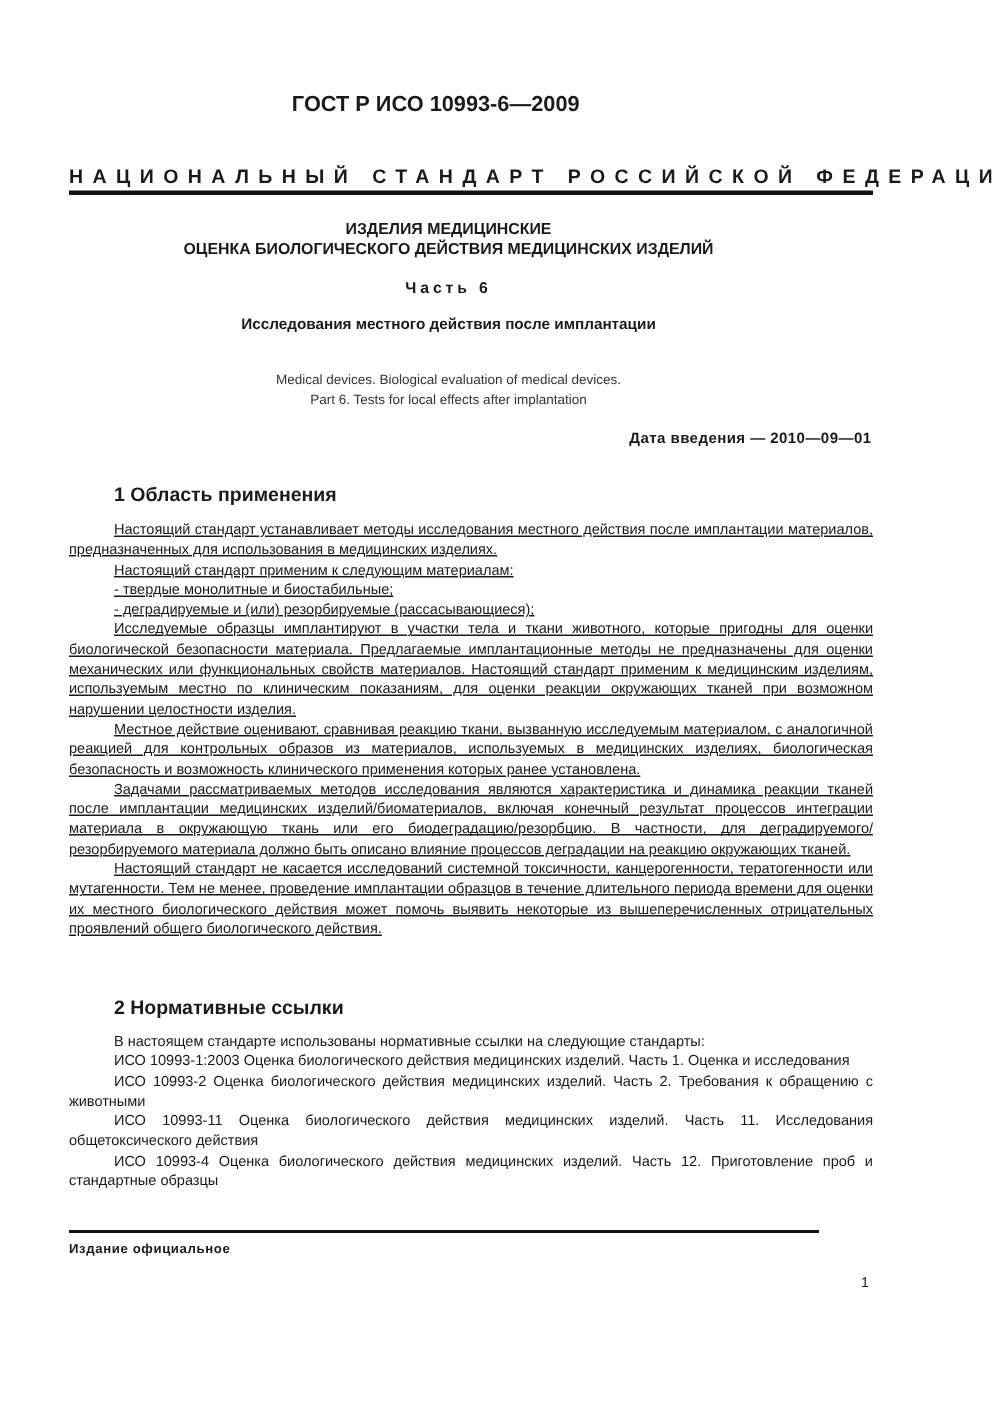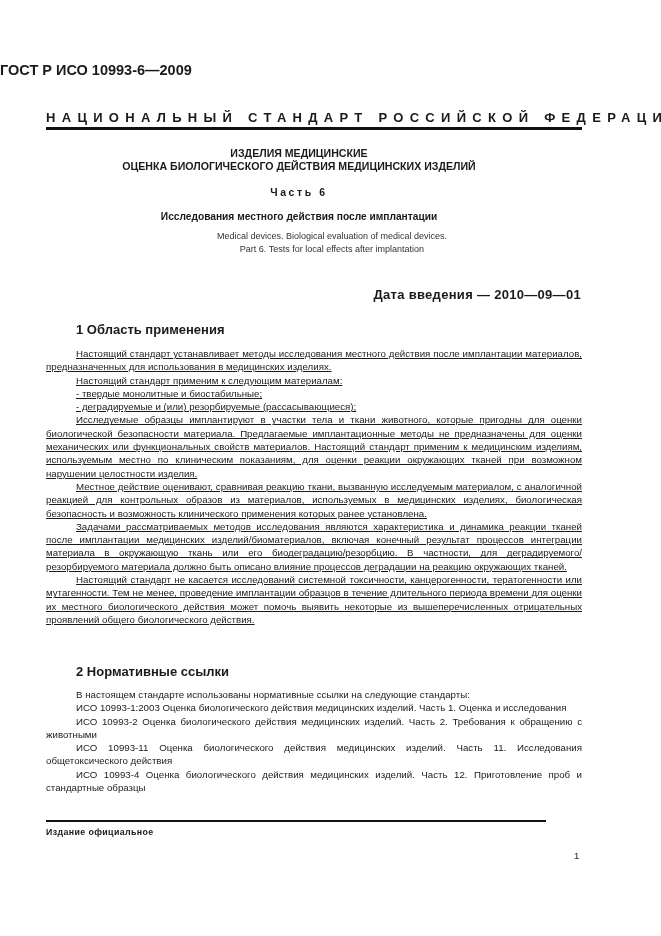--- a/index.html
+++ b/index.html
@@ -1,30 +1,30 @@
 <!DOCTYPE html>
 <html><head>
 <meta charset="utf-8">
 <style>
   html, body { margin: 0; padding: 0; background: #ffffff; }
   body { width: 661px; height: 936px; position: relative; overflow: hidden;
          font-family: "Liberation Sans", sans-serif; color: #1a1a1a; }
   .abs { position: absolute; }
-  .gost-code { left: 0; width: 581px; top: 62px; text-align: left;
+  .gost-code { left: 0; width: 581px; top: 62px; text-align: center;
                font-weight: bold; font-size: 14.5px; }
   .nat-std { left: 46px; width: 536px; top: 110px; font-weight: bold;
              font-size: 13px; letter-spacing: 6.3px; white-space: nowrap; }
   .rule-top { left: 46px; width: 536px; top: 127px; height: 3px; background: #111; }
   .center { left: 0; width: 598px; text-align: center; }
   .t1 { top: 147px; font-weight: bold; font-size: 10.6px; line-height: 12.5px; }
   .part { top: 186px; font-weight: bold; font-size: 10.5px; letter-spacing: 2.6px; }
   .subtitle { top: 211px; font-weight: bold; font-size: 10.2px; }
-  .en { top: 230px; font-size: 9px; line-height: 12.5px; color: #333; padding-left: 33px; }
+  .en { top: 247px; font-size: 9px; line-height: 12.5px; color: #333; }
   .intro-date { left: 0; width: 581px; top: 287px; text-align: right;
-                font-weight: bold; font-size: 13px; letter-spacing: 0.3px; }
+                font-weight: bold; font-size: 10px; letter-spacing: 0.3px; }
   .h2 { left: 76px; font-weight: bold; font-size: 13px; }
   .body { left: 46px; width: 536px; font-size: 9.7px; line-height: 13.3px; }
   .body p { margin: 0; text-align: justify; }
   .body p.ind { text-indent: 30px; }
   .body p.li { padding-left: 30px; text-align: left; }
   .rule-bottom { left: 46px; width: 500px; top: 820px; height: 2px; background: #111; }
   .official { left: 46px; top: 827px; font-weight: bold; font-size: 8.8px; letter-spacing: 0.4px; }
   .pagenum { left: 574px; top: 850px; font-size: 9.5px; }
 </style>
 </head>

